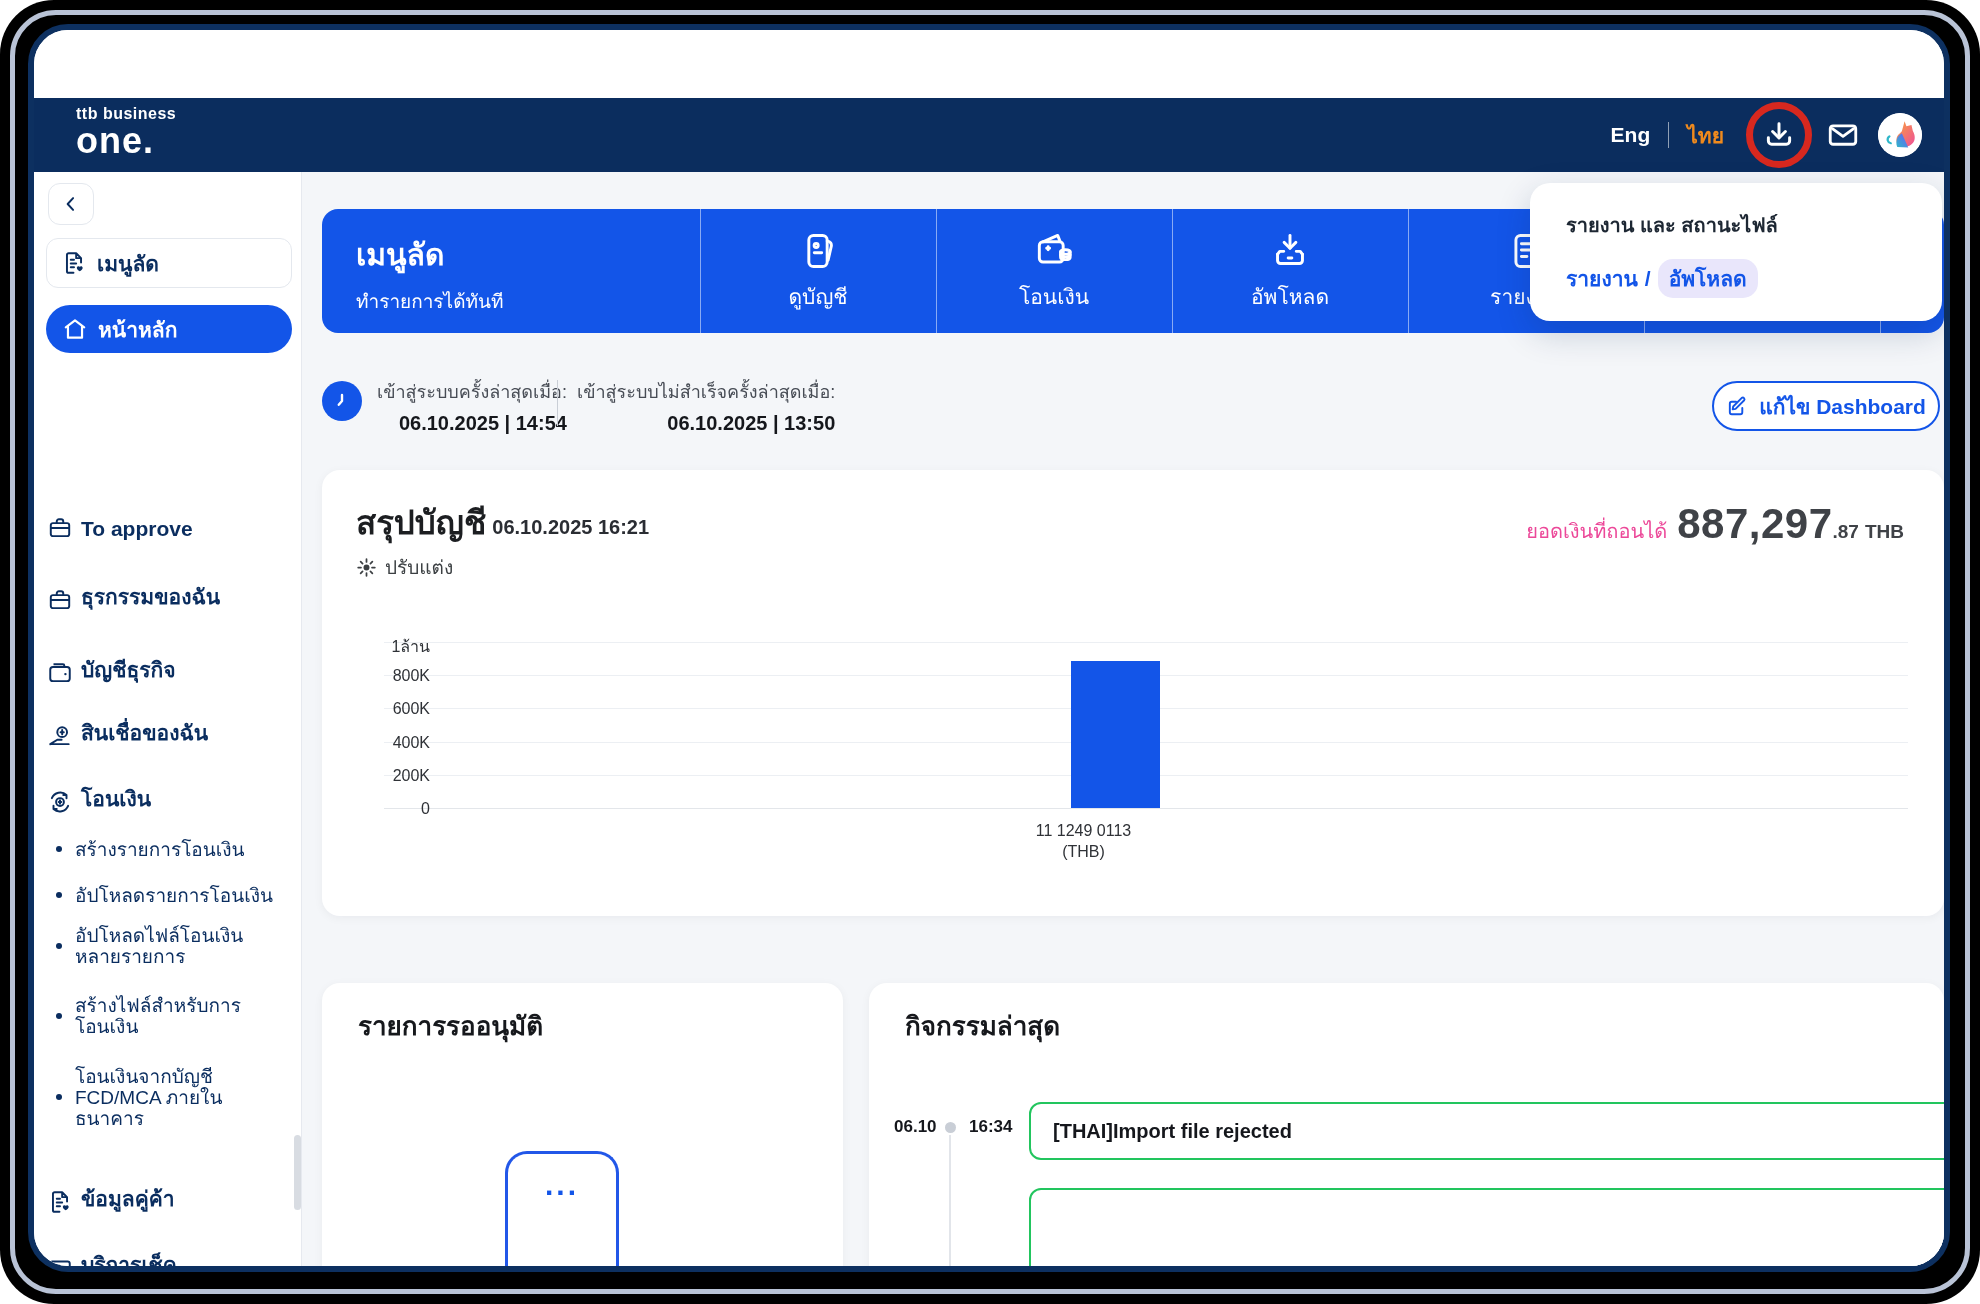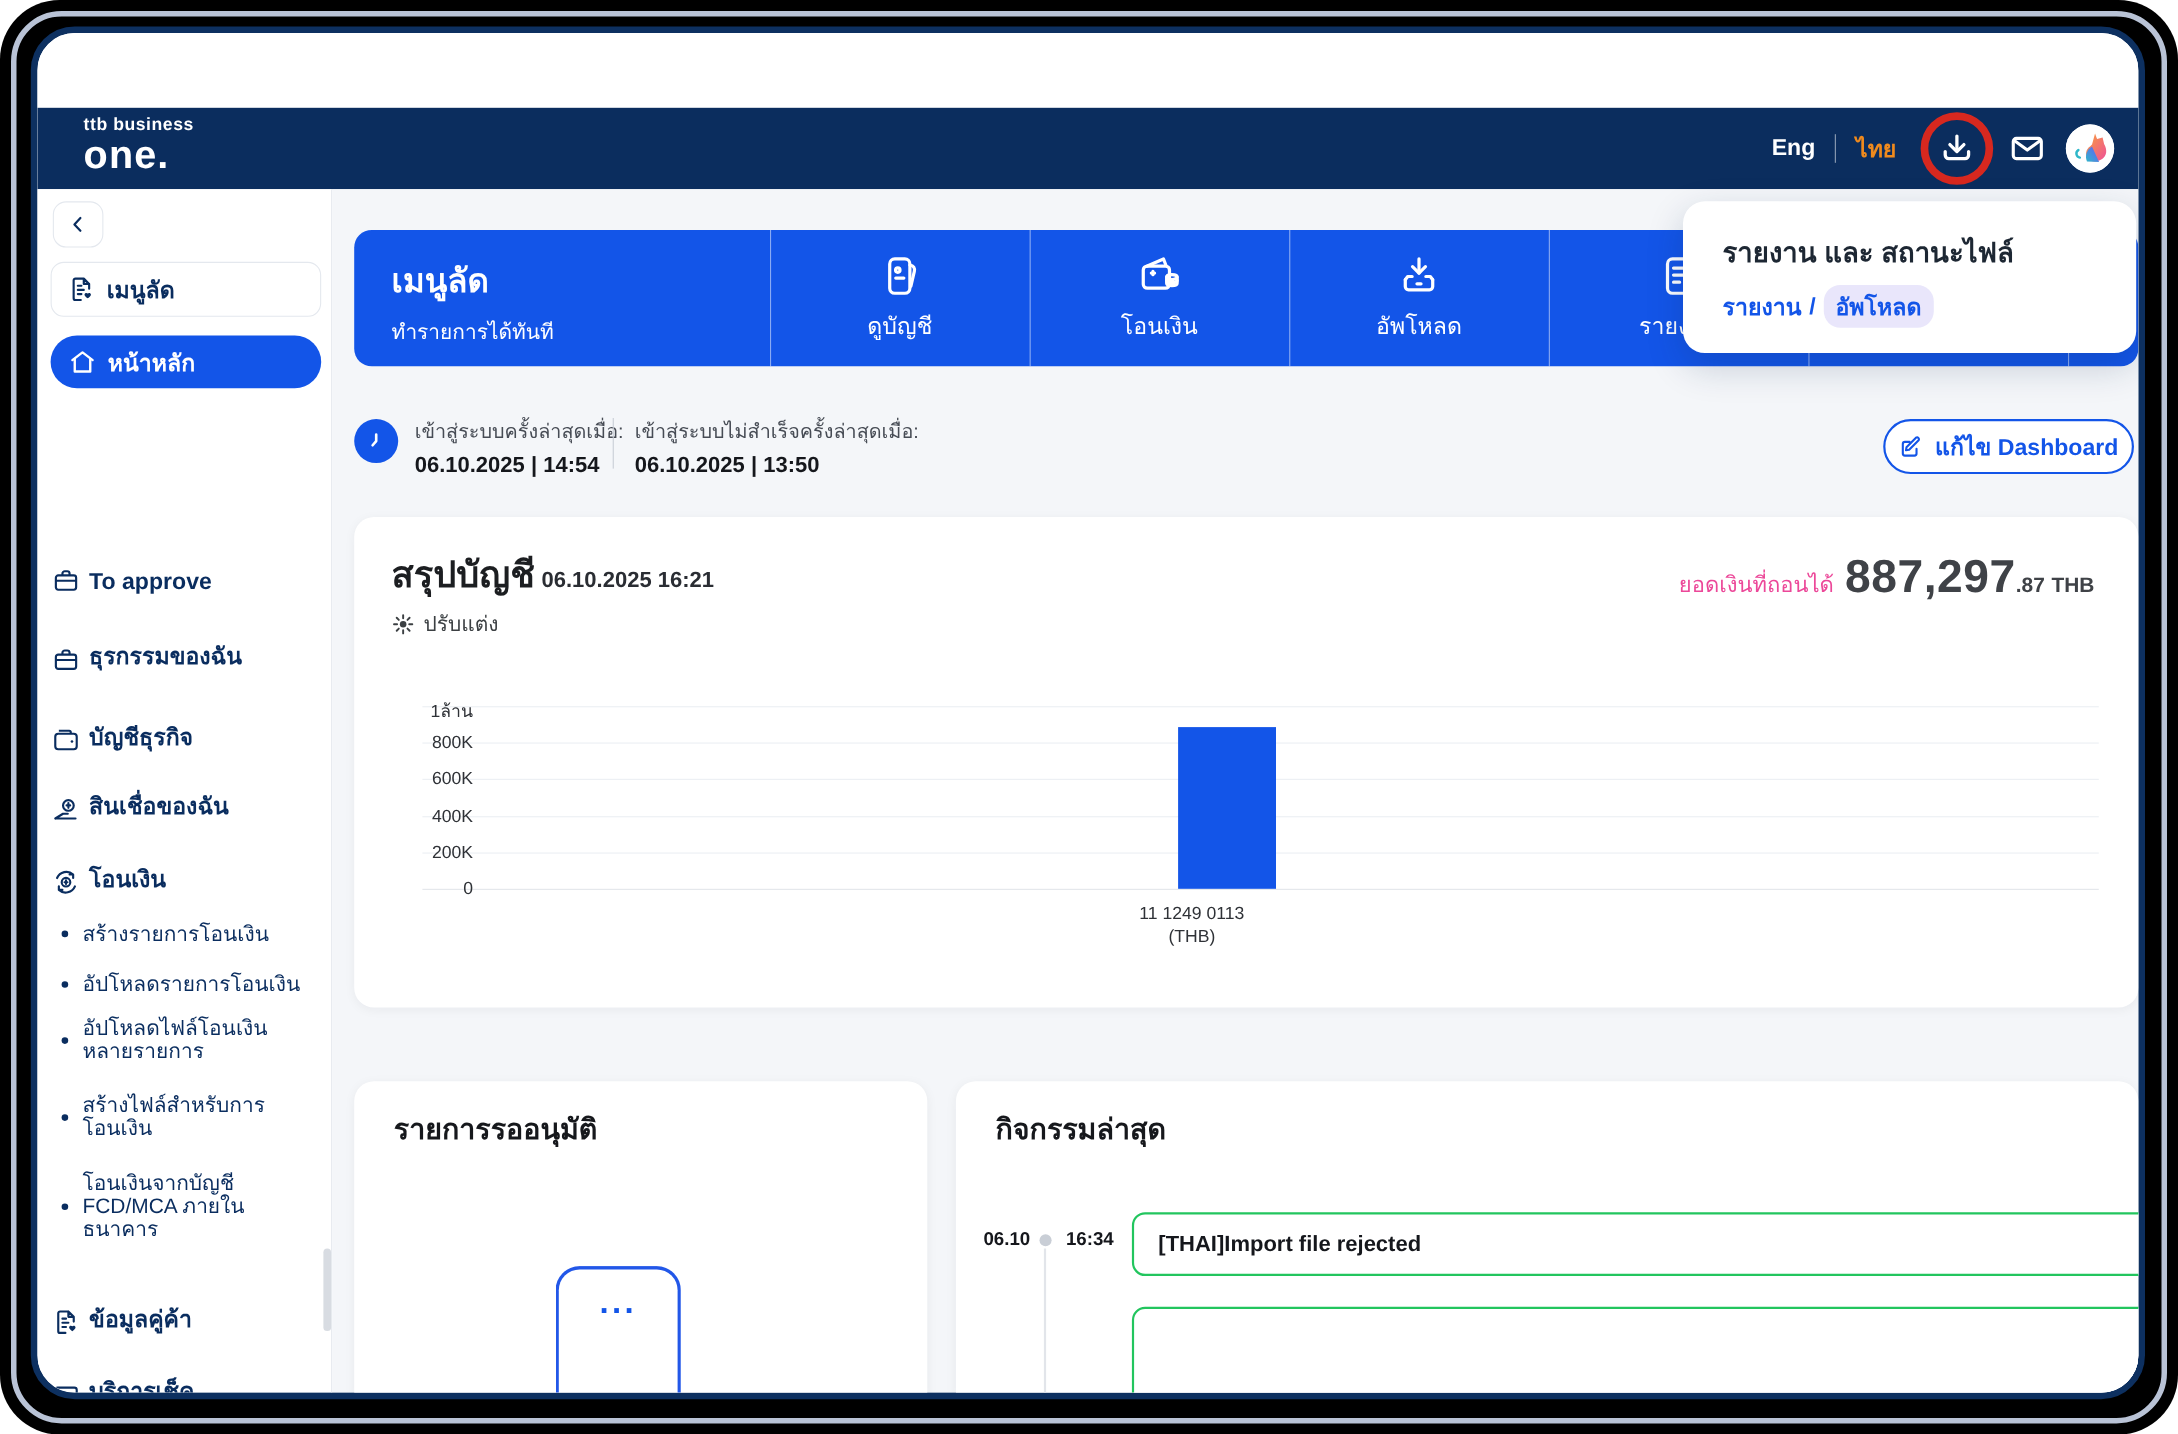--- a/index.html
+++ b/index.html
@@ -58,31 +58,31 @@
   .qb-title { font-size:30px; font-weight:bold; }
   .qb-sub { font-size:19px; margin-top:8px; font-weight:400; }
   .qb-div { position:absolute; top:0; width:1px; height:100%; background:rgba(255,255,255,.5); }
   .tile { position:absolute; top:0; height:100%; width:236px; display:flex; flex-direction:column; align-items:center;
           justify-content:center; gap:7px; cursor:pointer; }
   .tile .t-label { font-size:21px; font-weight:500; }
 
   
   .popup { position:absolute; left:1496px; top:153px; width:412px; height:138px; background:#fff; border-radius:20px;
            box-shadow:0 12px 34px rgba(13,40,80,.20); z-index:6; }
-  .popup .p-title { position:absolute; left:36px; top:26px; font-size:25px; font-weight:600; color:#1d2733; }
+  .popup .p-title { position:absolute; left:36px; top:26px; font-size:20px; font-weight:600; color:#1d2733; }
   .popup .p-link { position:absolute; left:36px; top:76px; font-size:21px; font-weight:bold; color:#1355e8; display:flex; align-items:center; gap:7px; cursor:pointer; }
   .popup .pill { background:#e9e6fb; color:#1355e8; padding:3px 11px; border-radius:15px; font-weight:bold; }
 
   
   .login-row { position:absolute; left:288px; top:345px; right:0; height:60px; }
   .clock-badge { position:absolute; left:0; top:6px; width:40px; height:40px; background:#1355e8; border-radius:50%;
                  display:flex; align-items:center; justify-content:center; }
   .li-col { position:absolute; top:2px; }
   .li-label { font-size:18px; color:#474c55; }
-  .li-value { font-size:20px; font-weight:bold; color:#15171c; margin-top:6px; }
+  .li-value { font-size:20px; font-weight:bold; color:#15171c; margin-top:6px;text-align:right; }
   .li-divider { position:absolute; left:235px; top:5px; width:1px; height:46px; background:#c9ced6; }
   .edit-btn { position:absolute; left:1390px; top:6px; width:228px; height:50px; background:#fff; border:2px solid #1355e8;
               border-radius:25px; display:flex; align-items:center; justify-content:center; gap:10px;
               color:#1355e8; font-size:21px; font-weight:bold; cursor:pointer; }
 
   
   .card { background:#fff; border-radius:18px; box-shadow:0 2px 10px rgba(16,24,40,.05); position:absolute; }
   .summary-card { left:288px; top:440px; width:1622px; height:446px; }
   .sum-title-row { position:absolute; left:34px; top:26px; display:flex; align-items:baseline; gap:6px; }
   .sum-title { font-size:33px; font-weight:bold; color:#1c1e21; }

